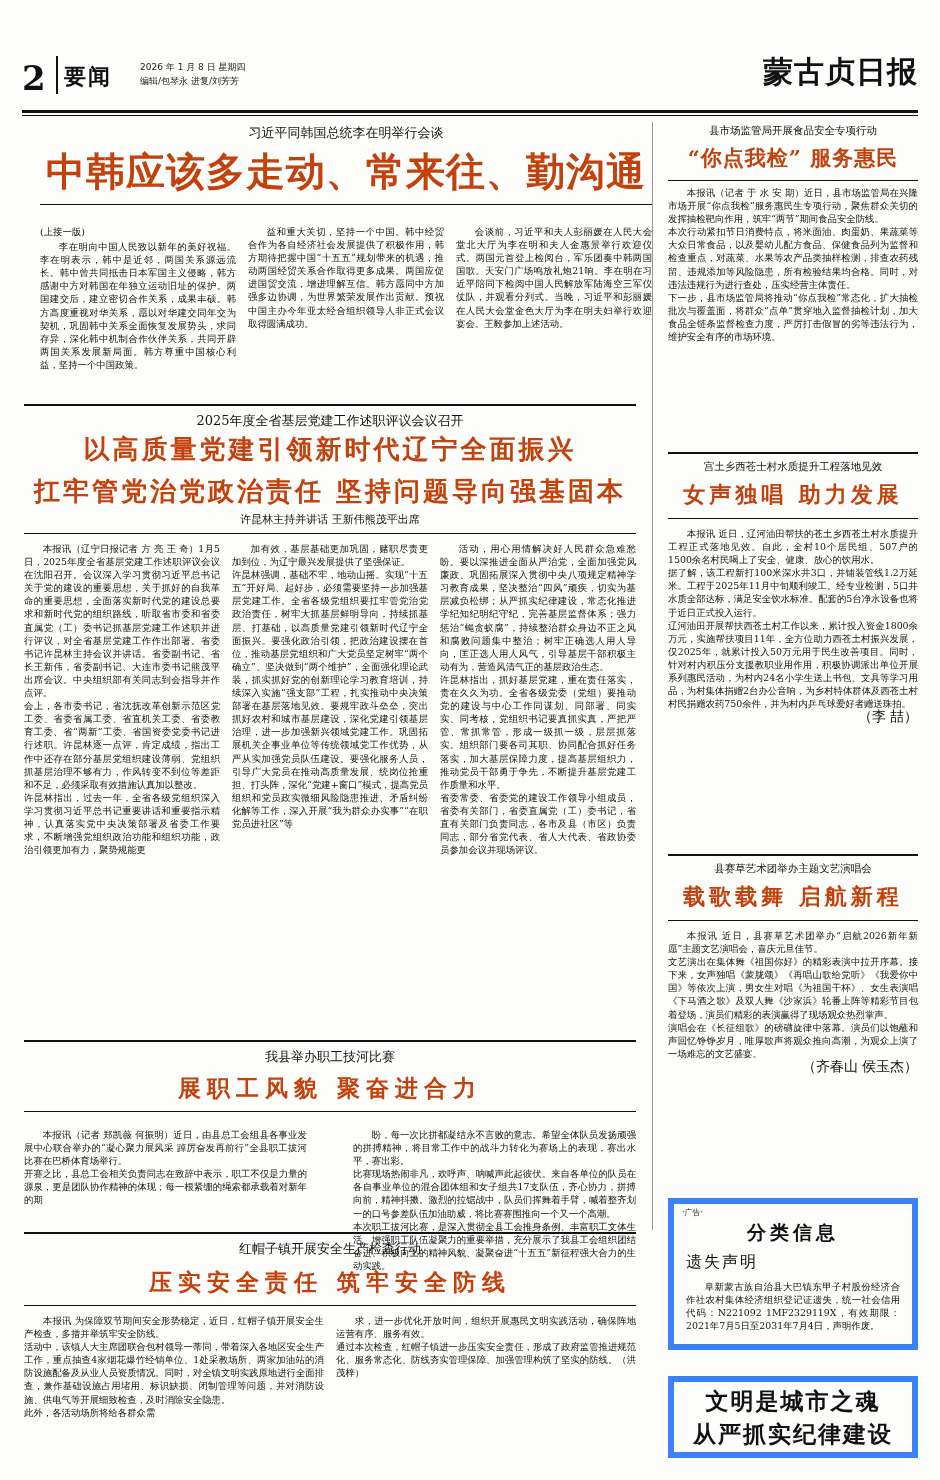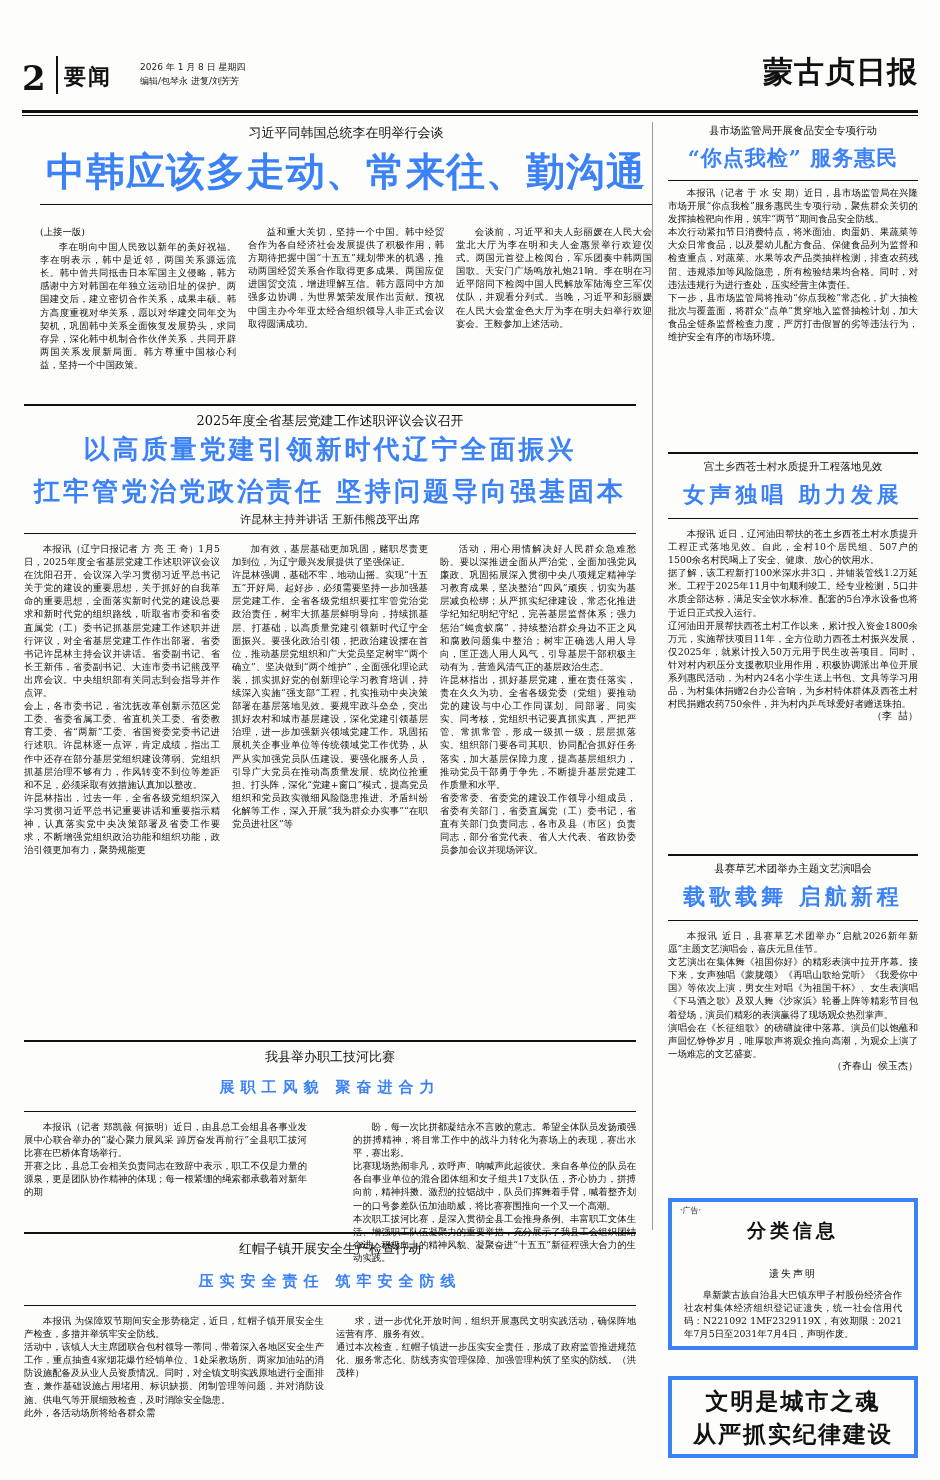--- a/index.html
+++ b/index.html
@@ -20,43 +20,43 @@
     font-family:"DejaVu Serif","Liberation Serif",serif;letter-spacing:1px;}
   .rule-top{position:absolute;left:22px;top:110px;width:896px;height:3px;background:#111;}
   .rule-top2{position:absolute;left:22px;top:115px;width:896px;height:1px;background:#111;}
 
   
   .vline{position:absolute;width:1px;background:#999;}
 
   
   .kicker{font-size:13px;text-align:center;font-weight:normal;color:#111;
     font-family:"DejaVu Serif","Liberation Serif",serif;}
-  .headline{font-family:"DejaVu Serif","Liberation Serif",serif;font-weight:bold;text-align:center;color:#3b82f6;}
+  .headline{font-family:"DejaVu Serif","Liberation Serif",serif;font-weight:bold;text-align:center;color:#c2410c;}
   .h-main{font-size:39px;letter-spacing:1px;line-height:46px;}
   .h-2{font-size:26px;line-height:34px;letter-spacing:1px;}
-  .h-3{font-size:15px;line-height:31px;letter-spacing:3px;}
+  .h-3{font-size:23px;line-height:31px;letter-spacing:3px;}
   .byline{font-size:11px;text-align:center;margin-top:4px;}
   .body{font-size:9.4px;line-height:13.1px;text-align:justify;color:#111;
     font-family:"DejaVu Serif","Liberation Serif",serif;}
   .body p{margin:0 0 0 0;text-indent:2em;}
   .hr-thin{height:1px;background:#111;}
   .hr-med{height:2px;background:#111;}
 
   .cols3{display:flex;gap:12px;}
   .cols3 > div{flex:1;}
   .cols2{display:flex;gap:12px;}
   .cols2 > div{flex:1;}
 
-  .sigline{text-align:right;font-size:10px;font-family:Liberation Mono, monospace;}
-
-  
-  .railbox{border:4px solid #3b82f6;box-sizing:border-box;}
+  .sigline{text-align:right;font-size:14px;font-family:Liberation Sans, sans-serif;}
+
+  
+  .railbox{border:6px solid #3b82f6;box-sizing:border-box;}
   .classify-title{font-size:19px;font-weight:bold;text-align:center;letter-spacing:4px;
     font-family:"DejaVu Serif","Liberation Serif",serif;}
-  .classify-sub{font-size:10px;text-align:center;margin-top:23px;letter-spacing:2px;
+  .classify-sub{font-size:16px;text-align:left;margin-top:6px;letter-spacing:2px;
     font-family:"DejaVu Serif","Liberation Serif",serif;}
   .slogan{font-size:23px;font-weight:bold;text-align:center;line-height:33px;letter-spacing:2px;
     font-family:"DejaVu Serif","Liberation Serif",serif;}
   .adtag{font-size:8px;color:#333;}
 </style>
 </head>
 <body>
 
 <div class="page">
 
@@ -116,21 +116,21 @@
 省委常委、省委党的建设工作领导小组成员，省委有关部门，省委直属党（工）委书记，省直有关部门负责同志，各市及县（市区）负责同志，部分省党代表、省人大代表、省政协委员参加会议并现场评议。</p>
       </div>
     </div>
   </div>
 
   <div style="position:absolute;left:24px;top:1040px;width:612px;">
     <div class="hr-med" style="margin-bottom:6px;"></div>
     <div class="kicker">我县举办职工技河比赛</div>
     <div class="headline h-3" style="margin-top:6px;letter-spacing:6px;">展职工风貌    聚奋进合力</div>
     <div class="hr-thin" style="margin-top:8px;"></div>
-    <div class="cols2" style="margin-top:8px;gap:46px;">
+    <div class="cols2" style="margin-top:16px;gap:46px;">
       <div class="body">
         <p style="white-space:pre-line">本报讯（记者 郑凯薇  何振明）近日，由县总工会组县各事业发展中心联合举办的“凝心聚力展风采  踔厉奋发再前行”全县职工拔河比赛在巴桥体育场举行。
 开赛之比，县总工会相关负责同志在致辞中表示，职工不仅是力量的源泉，更是团队协作精神的体现；每一根紧绷的绳索都承载着对新年的期</p>
       </div>
       <div class="body">
         <p style="white-space:pre-line">盼，每一次比拼都凝结永不言败的意志。希望全体队员发扬顽强的拼搏精神，将目常工作中的战斗力转化为赛场上的表现，赛出水平，赛出彩。
 比赛现场热闹非凡，欢呼声、呐喊声此起彼伏。来自各单位的队员在各自事业单位的混合团体组和女子组共17支队伍，齐心协力，拼搏向前，精神抖擞。激烈的拉锯战中，队员们挥舞着手臂，喊着整齐划一的口号参差队伍加油助威，将比赛赛围推向一个又一个高潮。
 本次职工拔河比赛，是深入贯彻全县工会推身条例、丰富职工文体生活、增强职工队伍凝聚力的重要举措，充分展示了我县工会组织团结奋进、积极向上的精神风貌、凝聚奋进“十五五”新征程强大合力的生动实践。</p>
       </div>
     </div>

